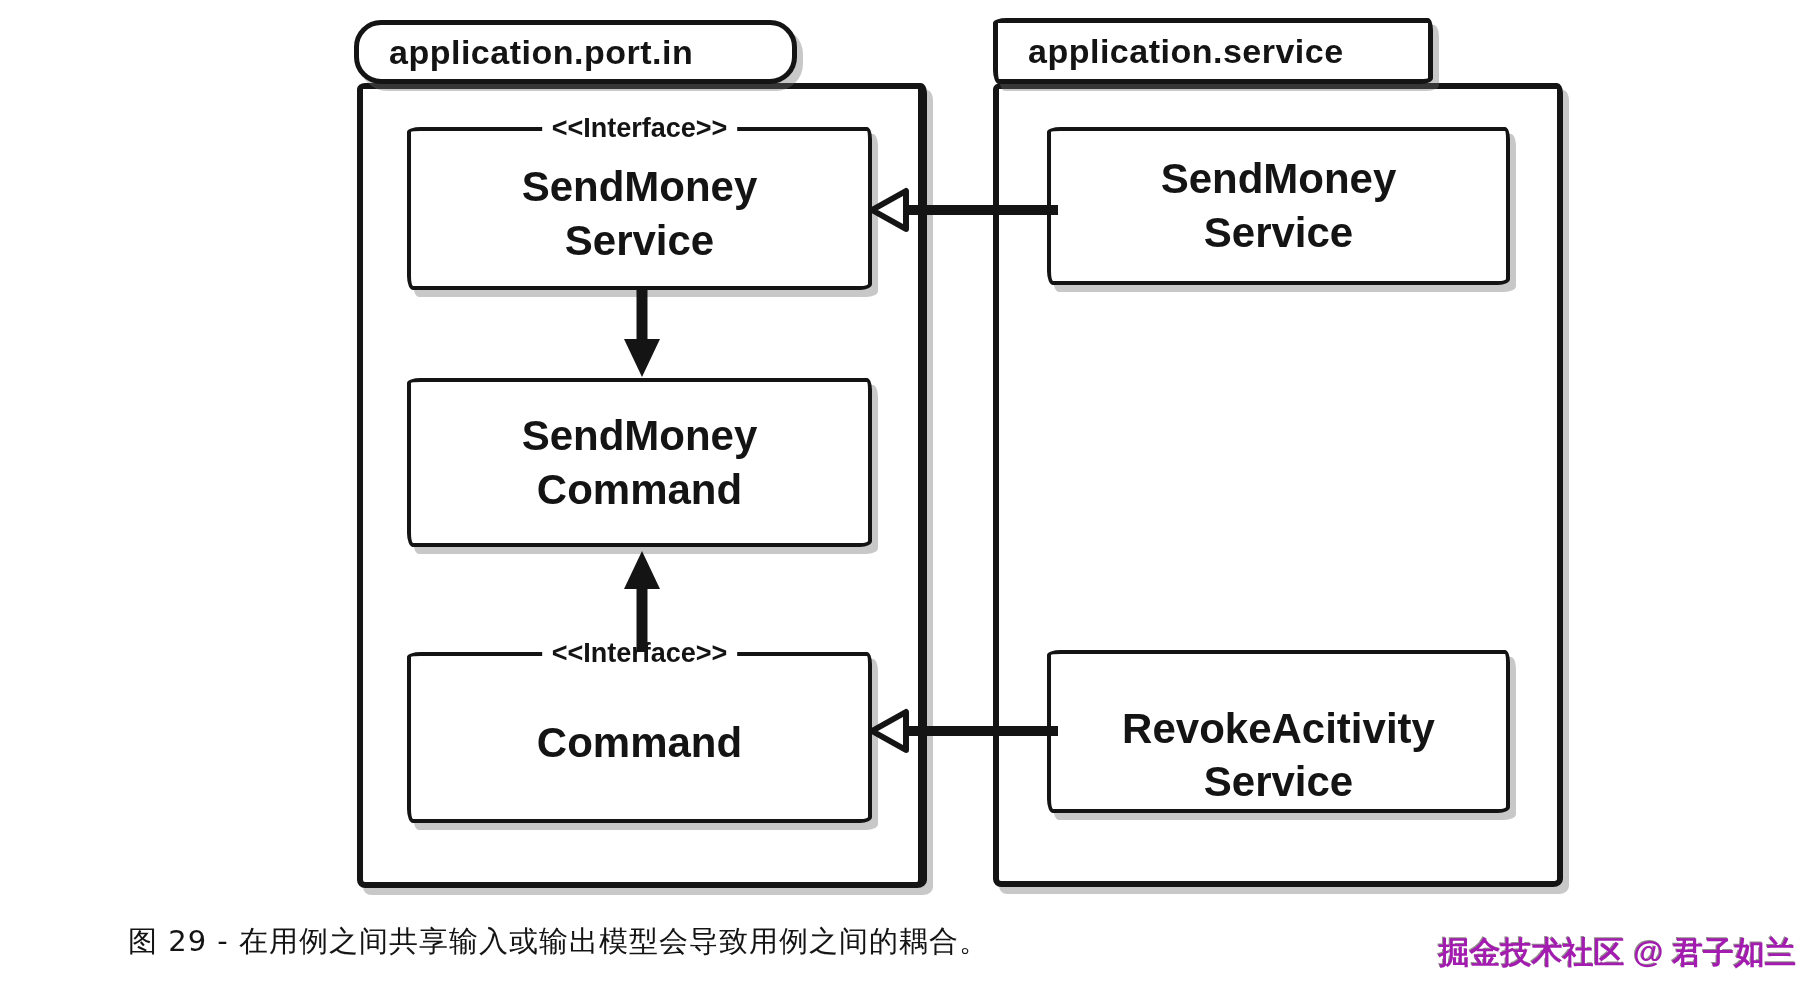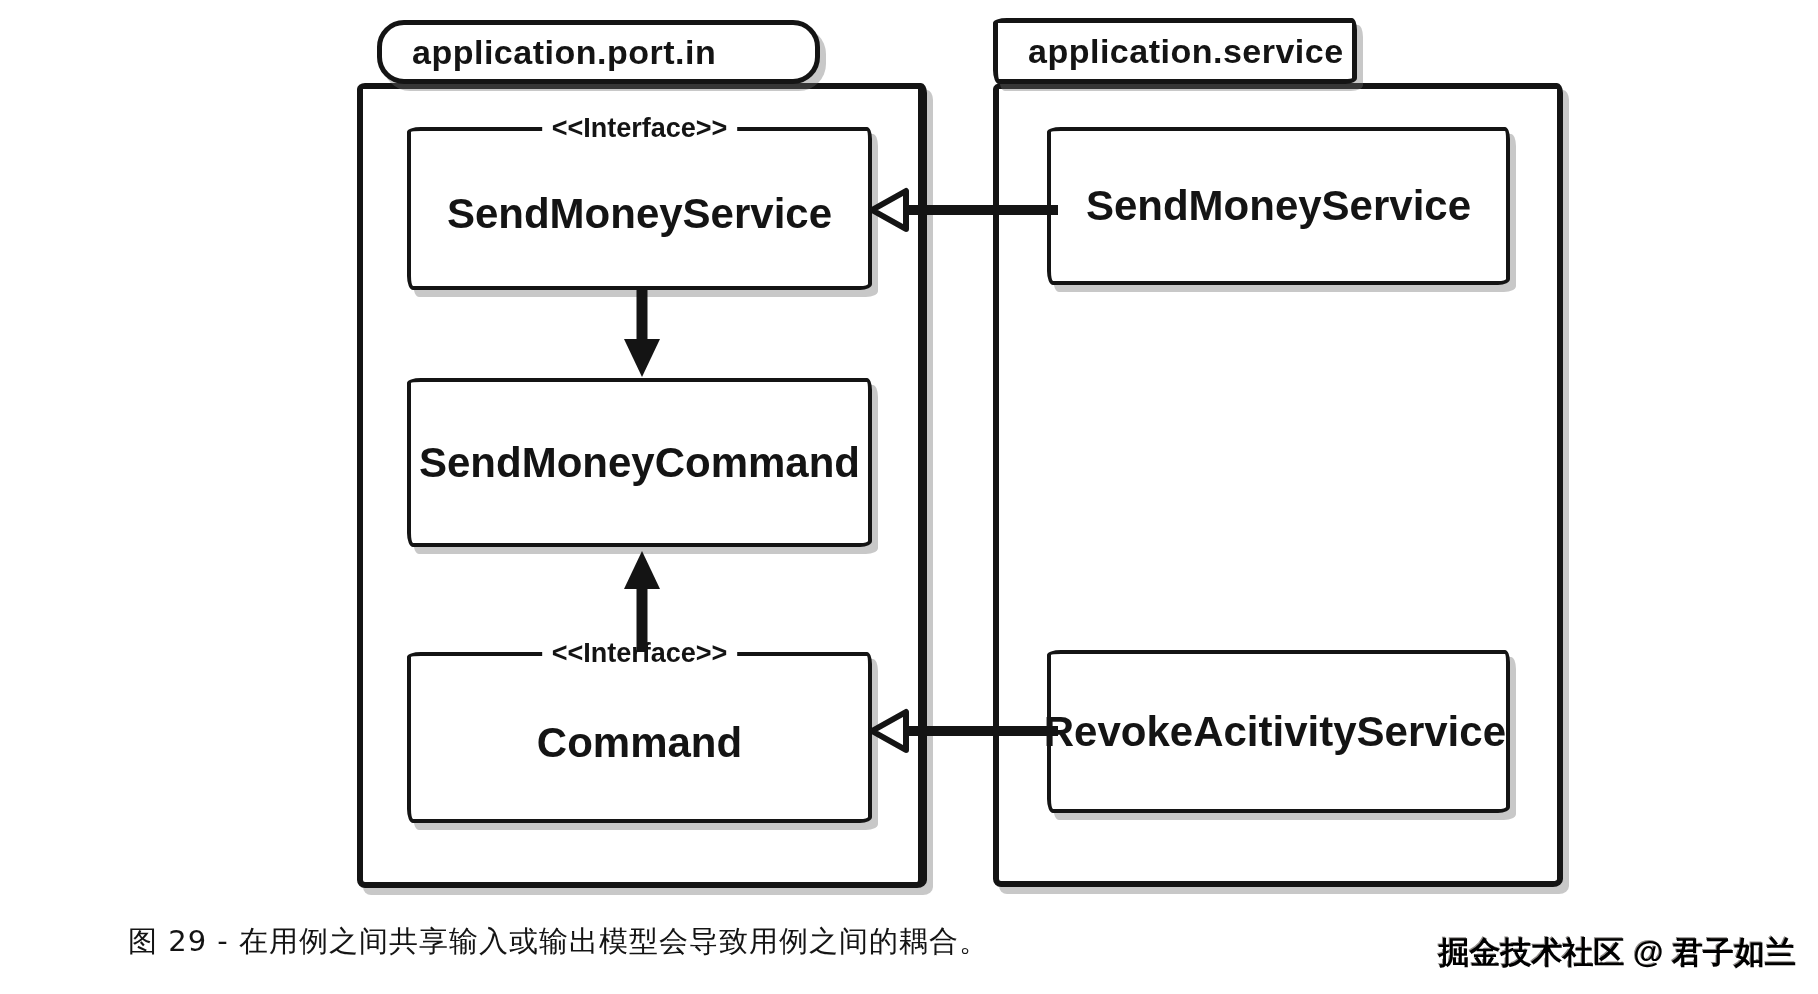--- a/index.html
+++ b/index.html
@@ -22,34 +22,34 @@
   }
   
   .pkg-tab{
     z-index:3;
     border-width:5px;
     display:flex;align-items:center;
     padding-left:30px;
     font-size:34px;font-weight:bold;
     letter-spacing:0.5px;
   }
-  .tab-left {left:377px;top:20px;width:443px;height:64px;border-radius:27px;}
-  .tab-right{left:993px;top:18px;width:364px;height:66px;}
+  .tab-left {left:354px;top:20px;width:443px;height:64px;border-radius:27px;}
+  .tab-right{left:993px;top:18px;width:440px;height:66px;}
   
   .pkg-body{
     z-index:1;
     border-width:6px;
     border-radius:8px 6px 10px 8px / 6px 10px 8px 8px;
   }
   .body-left {left:357px;top:83px;width:570px;height:805px;border-right-width:9px;}
   .body-right{left:993px;top:83px;width:570px;height:804px;}
   
   .node{
     z-index:4;
-    display:flex;flex-direction:row;
+    display:flex;flex-direction:column;
     align-items:center;justify-content:center;
     text-align:center;
     font-size:42px;font-weight:bold;line-height:1.28;
   }
   .node .stereo{
     position:absolute;
     top:-17px;left:50%;
     transform:translateX(-50%);
     background:#ffffff;
     padding:0 10px;
@@ -74,21 +74,21 @@
     font-size:29px;font-weight:500;
     letter-spacing:1px;
     color:#141414;
     font-family:"DejaVu Sans","Liberation Sans",sans-serif;
     white-space:nowrap;
     z-index:6;
   }
   .watermark{
     position:absolute;right:22px;top:932px;
     font-size:31px;font-weight:bold;
-    color:#000000;
+    color:#a21caf;
     text-shadow:2px 2px 0 #ffffff,-1px -1px 0 #928e8b;
     white-space:nowrap;
     z-index:6;
   }
 </style>
 </head>
 <body>
 
 <div class="canvas">
 

